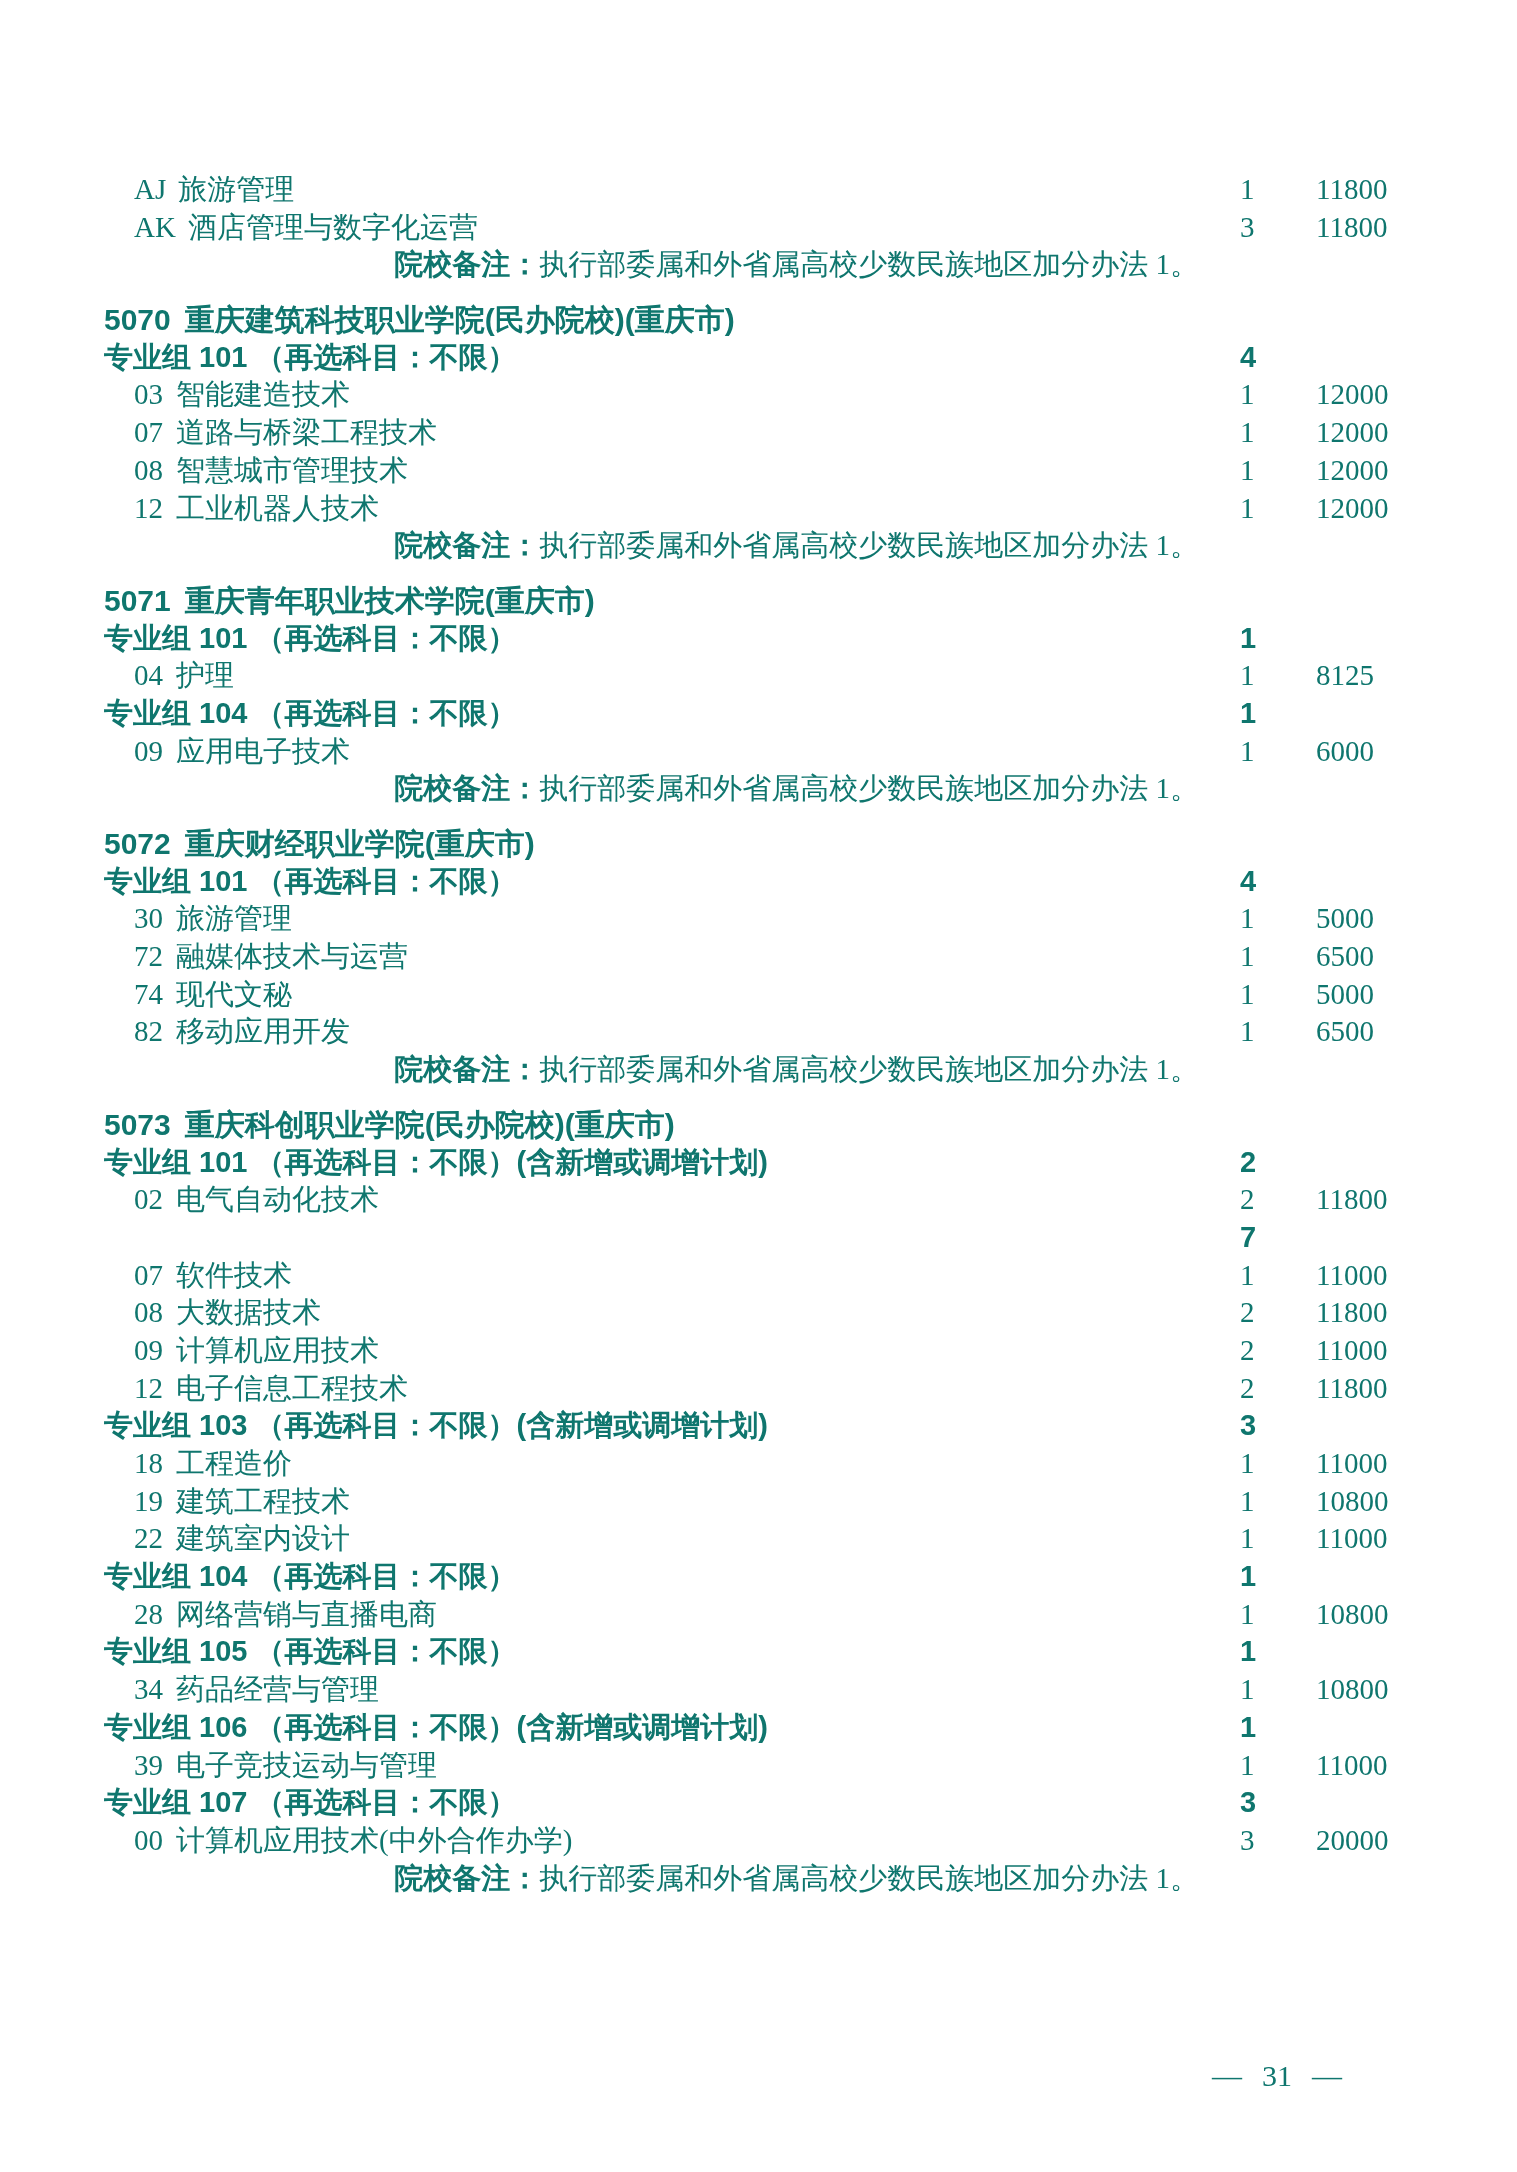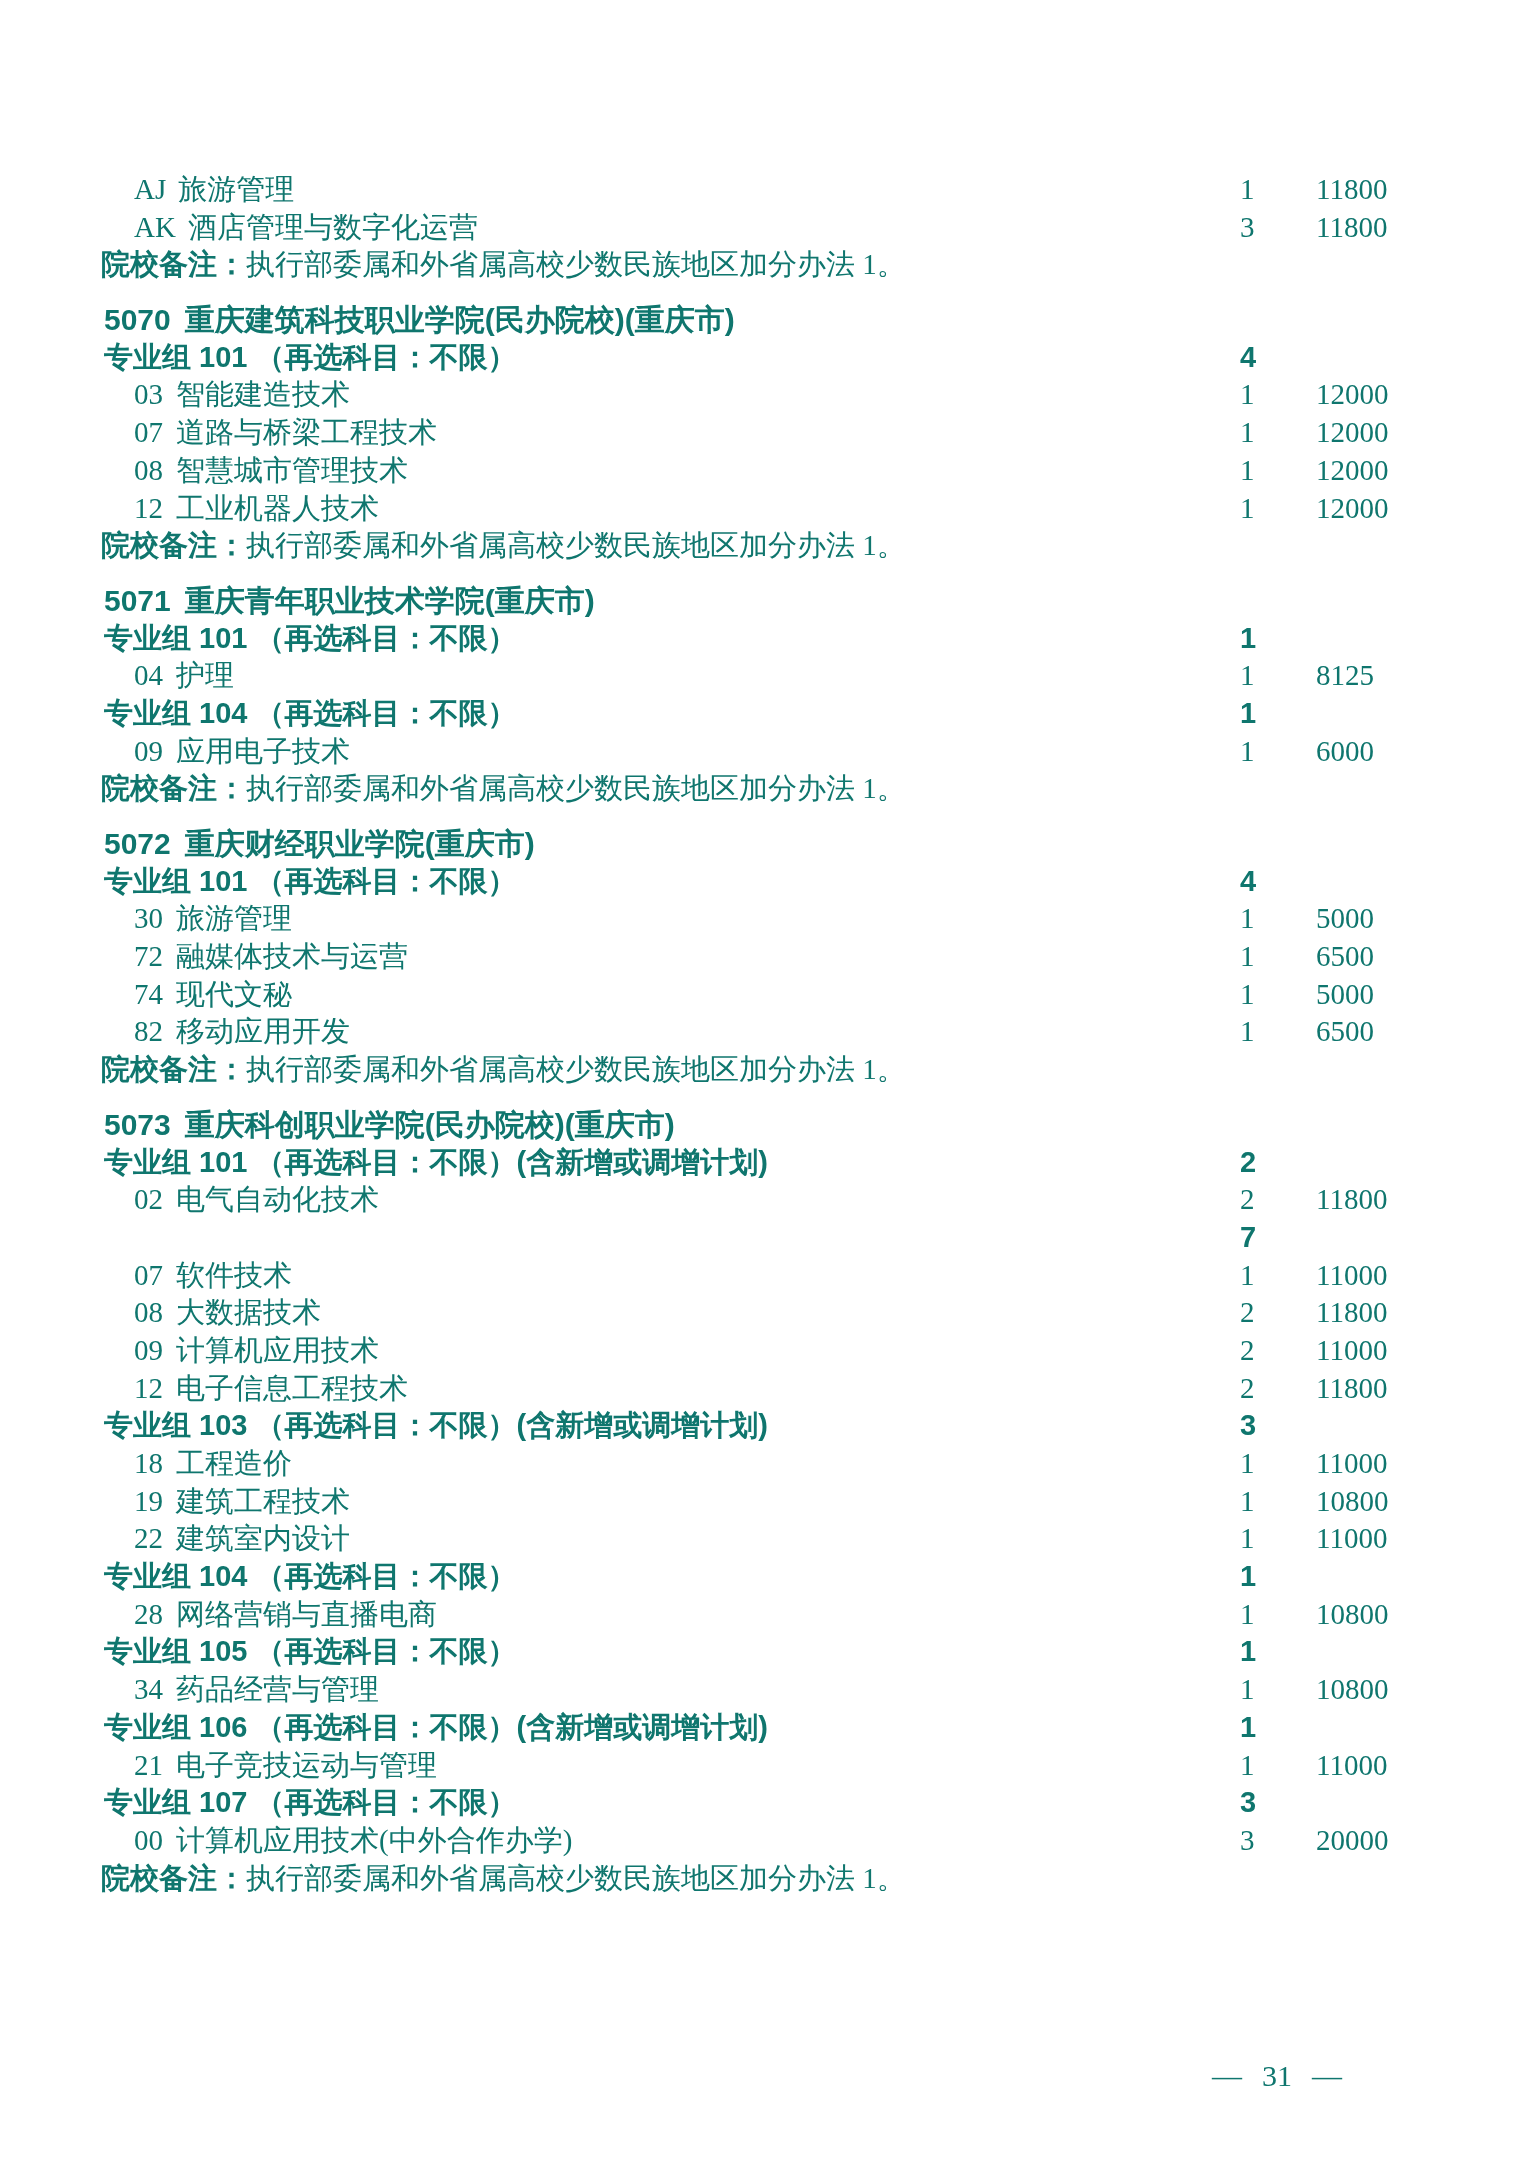--- a/index.html
+++ b/index.html
@@ -35,21 +35,21 @@
     font-size: 29px;
   }
   .row.major { padding-left: 134px; }
   .code { display: inline-block; min-width: 30px; margin-right: 12px; }
   .count { position: absolute; left: 1240px; top: 0; }
   .row.major .count, .row.major .fee {
     font-family: "Liberation Serif", serif;
     font-weight: normal;
   }
   .fee { position: absolute; left: 1316px; top: 0; }
-  .row.remark { padding-left: 101px; }
+  .row.remark { padding-left: 76px; text-align: center; }
   .rlabel { font-family: "Liberation Sans", sans-serif; font-weight: bold; }
   .rtext { font-family: "Liberation Serif", serif; }
   .pagefooter {
     position: absolute;
     top: 2056px;
     left: 1212px;
     height: 40px;
     line-height: 40px;
     font-size: 30px;
     font-family: "Liberation Serif", serif;
@@ -96,21 +96,21 @@
       <div class="row major"><span class="code">12</span><span class="mname">电子信息工程技术</span><span class="count">2</span><span class="fee">11800</span></div>
       <div class="row group"><span class="glabel">专业组 103 （再选科目：不限）(含新增或调增计划)</span><span class="count">3</span></div>
       <div class="row major"><span class="code">18</span><span class="mname">工程造价</span><span class="count">1</span><span class="fee">11000</span></div>
       <div class="row major"><span class="code">19</span><span class="mname">建筑工程技术</span><span class="count">1</span><span class="fee">10800</span></div>
       <div class="row major"><span class="code">22</span><span class="mname">建筑室内设计</span><span class="count">1</span><span class="fee">11000</span></div>
       <div class="row group"><span class="glabel">专业组 104 （再选科目：不限）</span><span class="count">1</span></div>
       <div class="row major"><span class="code">28</span><span class="mname">网络营销与直播电商</span><span class="count">1</span><span class="fee">10800</span></div>
       <div class="row group"><span class="glabel">专业组 105 （再选科目：不限）</span><span class="count">1</span></div>
       <div class="row major"><span class="code">34</span><span class="mname">药品经营与管理</span><span class="count">1</span><span class="fee">10800</span></div>
       <div class="row group"><span class="glabel">专业组 106 （再选科目：不限）(含新增或调增计划)</span><span class="count">1</span></div>
-      <div class="row major"><span class="code">21</span><span class="mname">电子竞技运动与管理</span><span class="count">1</span><span class="fee">11000</span></div>
+      <div class="row major"><span class="code">39</span><span class="mname">电子竞技运动与管理</span><span class="count">1</span><span class="fee">11000</span></div>
       <div class="row group"><span class="glabel">专业组 107 （再选科目：不限）</span><span class="count">3</span></div>
       <div class="row major"><span class="code">00</span><span class="mname">计算机应用技术(中外合作办学)</span><span class="count">3</span><span class="fee">20000</span></div>
       <div class="row remark"><span class="rlabel">院校备注：</span><span class="rtext">执行部委属和外省属高校少数民族地区加分办法 1。</span></div>
     </main>
   <footer class="pagefooter">
     <span>—</span>
     <span>31</span>
     <span>—</span>
   </footer>
 </div>

